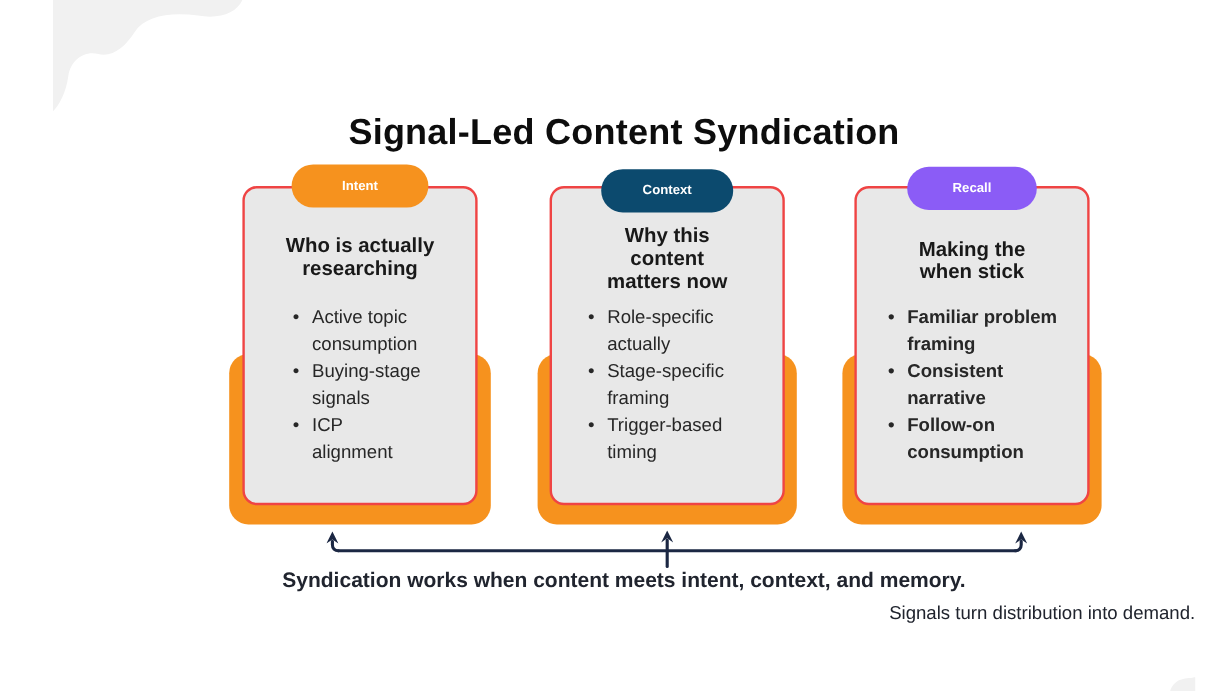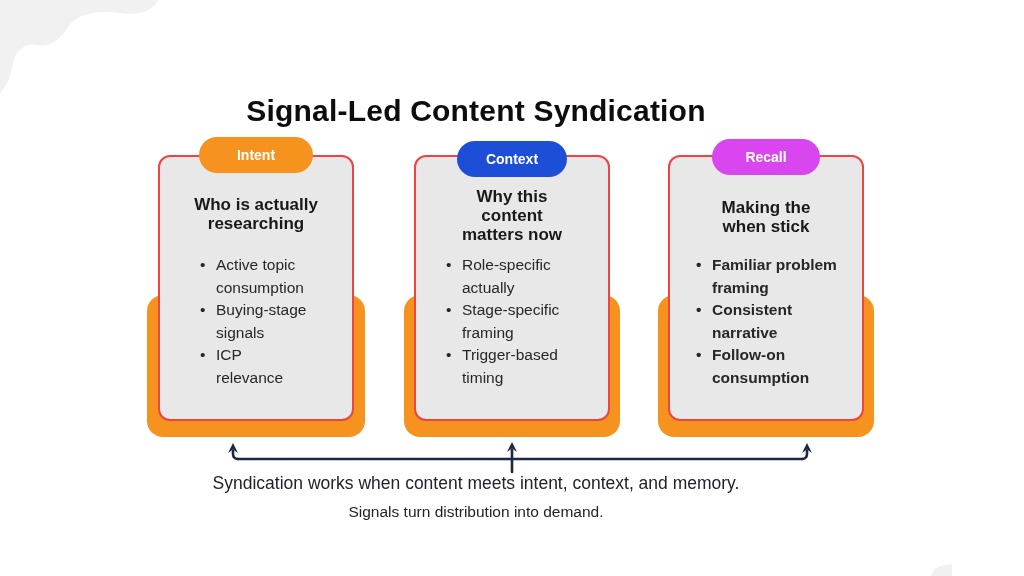--- a/index.html
+++ b/index.html
@@ -1,18 +1,18 @@
 <!DOCTYPE html>
 <html><head>
 <meta charset="utf-8">
 <style>
   html,body { margin:0; padding:0; background:#ffffff; }
   .canvas {
     position:relative; width:952px; height:576px; overflow:hidden;
-    background:#ffffff; font-family:"Liberation Sans", sans-serif;
+    background:#ffffff; font-family:"Liberation Sans", sans-serif;margin-left:44px;
   }
   svg.blob { position:absolute; display:block; }
   .blob-tl { left:0; top:0; }
   .blob-br { left:920px; top:515px; }
 
   .title {
     position:absolute; top:74px; left:0; width:100%;
     text-align:center; font-size:30px; font-weight:700;
     color:#0d0d0d; letter-spacing:0.2px;
   }
@@ -28,21 +28,21 @@
   }
   .card {
     position:absolute; left:11px; right:11px; top:18px; height:266px;
     background:#E8E8E8; border:2px solid #ef4444; border-radius:12px;
     box-sizing:border-box;
   }
   .g2 .card, .g3 .card { left:10px; right:10px; }
 
   .badge {
     position:absolute; top:0; left:50%; transform:translateX(-50%);
-    color:#ffffff; font-weight:700; font-size:14px; line-height:20px;
+    color:#ffffff; font-weight:700; font-size:11px; line-height:20px;
     width:114px; height:36px; padding:8px 0; box-sizing:border-box;
     text-align:center; border-radius:19px;
   }
   .g2 .badge { top:4px; width:110px; }
   .g3 .badge { top:2px; width:108px; }
 
   .heading {
     position:absolute; left:0; right:0; text-align:center;
     font-weight:700; font-size:17px; line-height:19px; color:#191919;
     white-space:pre-line;
@@ -59,24 +59,24 @@
   .g1 .bullets { left:40px; right:4px; }
   .g2 .bullets { left:30px; right:4px; }
   .g3 .bullets { left:26px; right:2px;font-weight:bold; }
   .bullets li { position:relative; padding-left:16px; }
   .bullets li::before { content:"\2022"; position:absolute; left:0; top:0; }
 
   .arrow-svg { position:absolute; left:228px; top:442px; }
 
   .footer1 {
     position:absolute; top:473px; left:0; width:100%; text-align:center;
-    font-size:17.5px; font-weight:400; color:#20242e;
+    font-size:17.5px; font-weight:700; color:#20242e;
   }
   .footer2 {
-    position:absolute; top:503px; left:0; width:100%; text-align:center;
+    position:absolute; top:503px; left:0; width:100%; text-align:right;
     font-size:15.5px; font-weight:500; color:#20242e;
   }
 </style>
 </head>
 <body>
 
 <div class="canvas">
 
   <svg class="blob blob-tl" width="180" height="100" viewBox="0 0 180 100">
     <path d="M0,0 L158,0 C153,11 139,16 121,13 C98,10 77,13 68,27
@@ -91,50 +91,50 @@
   <h1 class="title">Signal-Led Content Syndication</h1>
 
   <div class="group g1">
     <div class="back orange-bg" style="background: rgb(246, 146, 30);"></div>
     <div class="card">
       <div class="heading">Who is actually
 researching</div>
       <ul class="bullets"><li>Active topic
 consumption</li><li>Buying-stage
 signals</li><li>ICP
-relevance</li></ul>
+alignment</li></ul>
     </div>
     <div class="badge orange-bg" style="background: rgb(246, 146, 30);">Intent</div>
   </div>
 
   <div class="group g2">
     <div class="back orange-bg" style="background: rgb(246, 146, 30);"></div>
     <div class="card">
       <div class="heading">Why this
 content
 matters now</div>
       <ul class="bullets"><li>Role-specific
 actually</li><li>Stage-specific
 framing</li><li>Trigger-based
 timing</li></ul>
     </div>
-    <div class="badge orange-bg" style="background: #1d4ed8;">Context</div>
+    <div class="badge orange-bg" style="background: #0c4a6e;">Context</div>
   </div>
 
   <div class="group g3">
     <div class="back orange-bg" style="background: rgb(246, 146, 30);"></div>
     <div class="card">
       <div class="heading">Making the
 when stick</div>
       <ul class="bullets"><li>Familiar problem
 framing</li><li>Consistent
 narrative</li><li>Follow-on
 consumption</li></ul>
     </div>
-    <div class="badge orange-bg" style="background: #d946ef;">Recall</div>
+    <div class="badge orange-bg" style="background: #8b5cf6;">Recall</div>
   </div>
 
   <svg class="arrow-svg" width="584" height="32" viewBox="0 0 584 32">
     <g stroke="#1B2743" stroke-width="2.6" fill="none" stroke-linecap="round">
       <path d="M10,17 H574"></path>
       <path d="M10,17 C7,17 5,15 5,12 L5,9"></path>
       <path d="M574,17 C577,17 579,15 579,12 L579,9"></path>
       <path d="M284,30 L284,8"></path>
     </g>
     <g fill="#1B2743">

